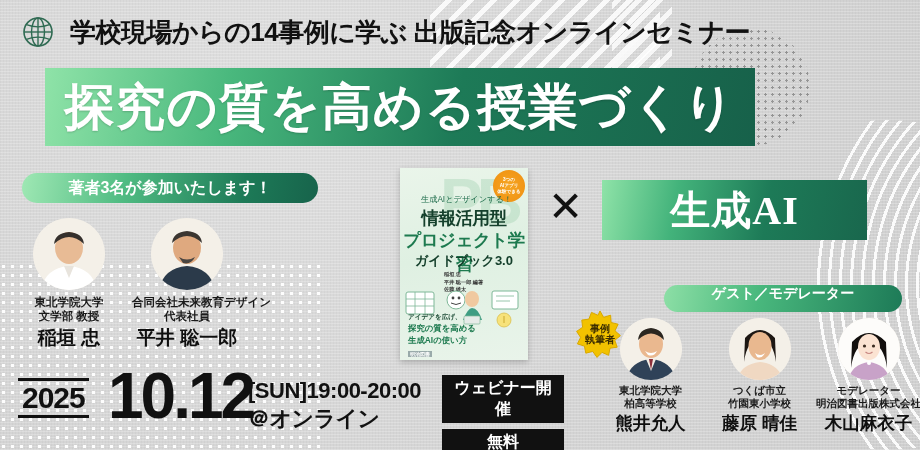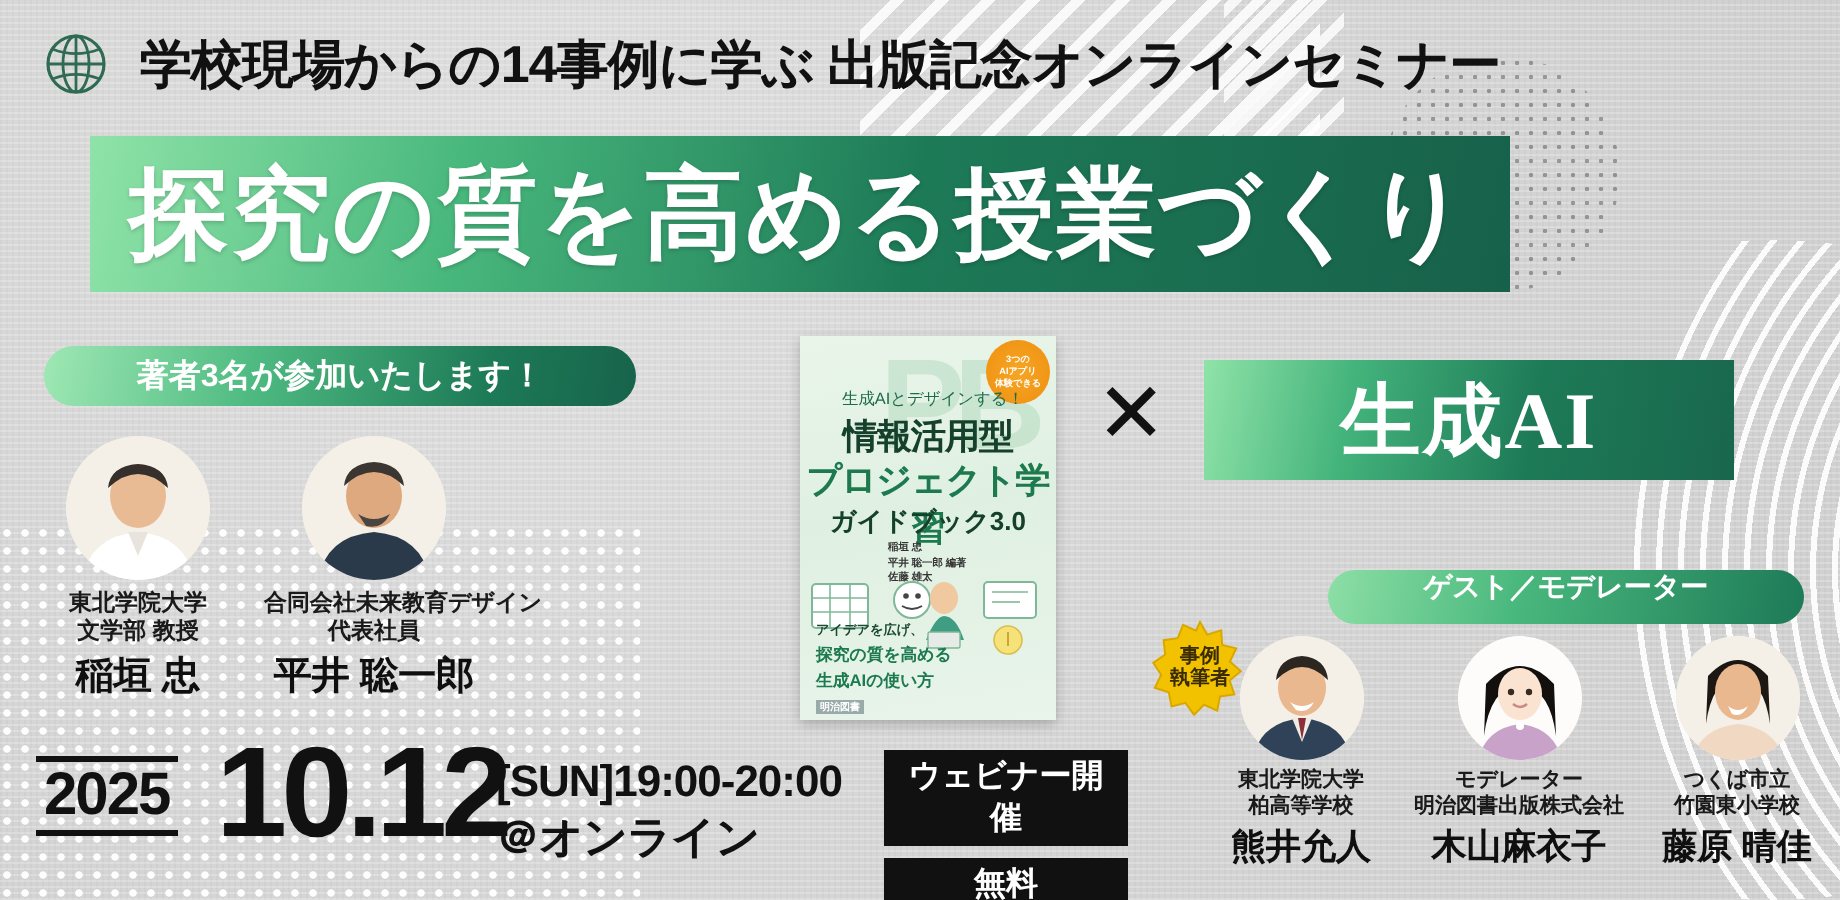--- a/index.html
+++ b/index.html
@@ -380,50 +380,50 @@
         </svg>
       </div>
       <div class="org">東北学院大学</div>
       <div class="org">柏高等学校</div>
       <div class="name">熊井允人</div>
     </div>
 
     <div class="guest">
       <div class="avatar">
         <svg viewBox="0 0 62 62" width="62" height="62">
+          <circle cx="31" cy="31" r="31" fill="#f4f0e8"></circle>
+          <path d="M16 20 Q31 4 46 20 L47 44 Q44 22 31 20 Q18 22 15 44Z" fill="#1d1713"></path>
+          <ellipse cx="31" cy="28" rx="11.5" ry="14" fill="#e9b88f"></ellipse>
+          <path d="M26 35 Q31 39 36 35 Q33 41 28 39Z" fill="#fff"></path>
+          <path d="M8 62 Q12 46 31 44 Q50 46 54 62Z" fill="#f0d8c2"></path>
+        </svg>
+      </div>
+      <div class="org">つくば市立</div>
+      <div class="org">竹園東小学校</div>
+      <div class="name">藤原 晴佳</div>
+    </div>
+
+    <div class="guest">
+      <div class="avatar">
+        <svg viewBox="0 0 62 62" width="62" height="62">
           <circle cx="31" cy="31" r="31" fill="#fdfcfa"></circle>
           <path d="M14 24 Q31 6 48 24 L49 50 Q46 26 31 24 Q16 26 13 50Z" fill="#120f0d"></path>
           <ellipse cx="31" cy="29" rx="11" ry="13" fill="#fbe3d2"></ellipse>
           <circle cx="26.5" cy="28" r="1.6" fill="#3a2b20"></circle>
           <circle cx="35.5" cy="28" r="1.6" fill="#3a2b20"></circle>
           <path d="M27.5 34 Q31 37 34.5 34" stroke="#c98a84" fill="none" stroke-width="1.2"></path>
           <path d="M10 62 Q14 46 31 44 Q48 46 52 62Z" fill="#c8a2c8"></path>
           <circle cx="31" cy="45" r="2" fill="#fff"></circle>
         </svg>
       </div>
       <div class="org">モデレーター</div>
       <div class="org">明治図書出版株式会社</div>
       <div class="name">木山麻衣子</div>
     </div>
 
-    <div class="guest">
-      <div class="avatar">
-        <svg viewBox="0 0 62 62" width="62" height="62">
-          <circle cx="31" cy="31" r="31" fill="#f4f0e8"></circle>
-          <path d="M16 20 Q31 4 46 20 L47 44 Q44 22 31 20 Q18 22 15 44Z" fill="#1d1713"></path>
-          <ellipse cx="31" cy="28" rx="11.5" ry="14" fill="#e9b88f"></ellipse>
-          <path d="M26 35 Q31 39 36 35 Q33 41 28 39Z" fill="#fff"></path>
-          <path d="M8 62 Q12 46 31 44 Q50 46 54 62Z" fill="#f0d8c2"></path>
-        </svg>
-      </div>
-      <div class="org">つくば市立</div>
-      <div class="org">竹園東小学校</div>
-      <div class="name">藤原 晴佳</div>
-    </div>
-
   </div>
 
   <div class="year-box">
     <span>2025</span>
   </div>
   <div class="bigdate">10.12</div>
   <div class="timeblock">
     <div>[SUN]19:00-20:00</div>
     <div>＠オンライン</div>
   </div>

